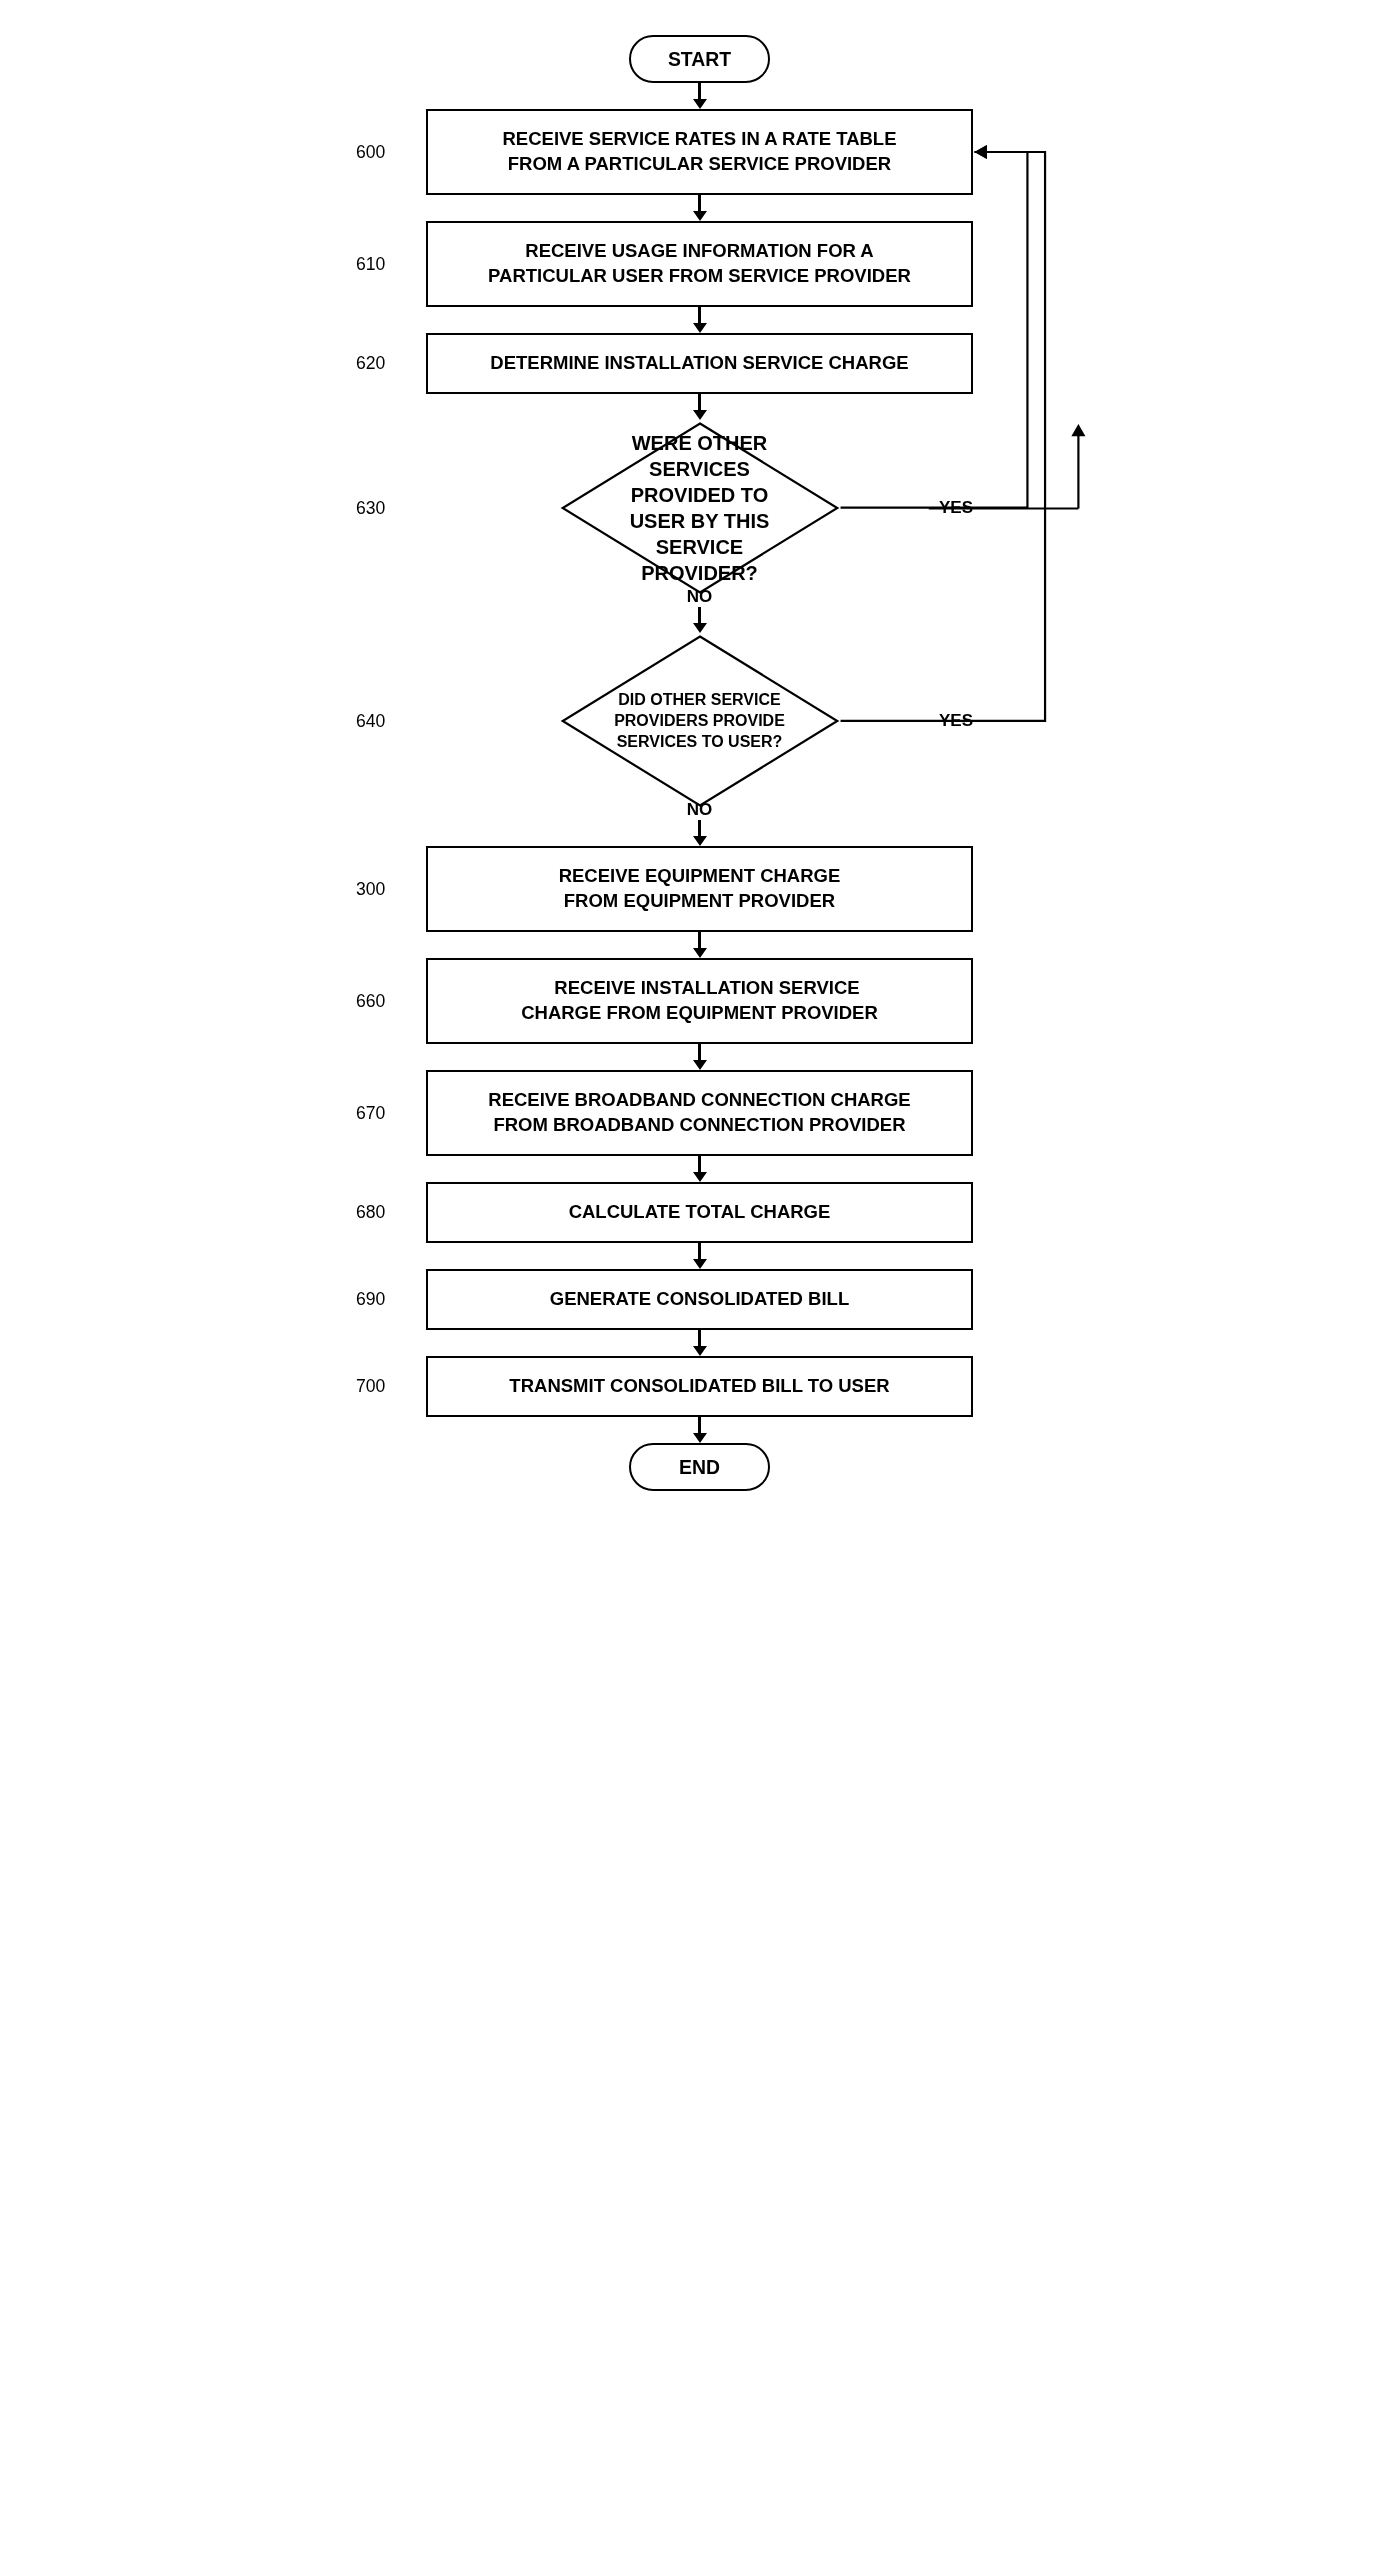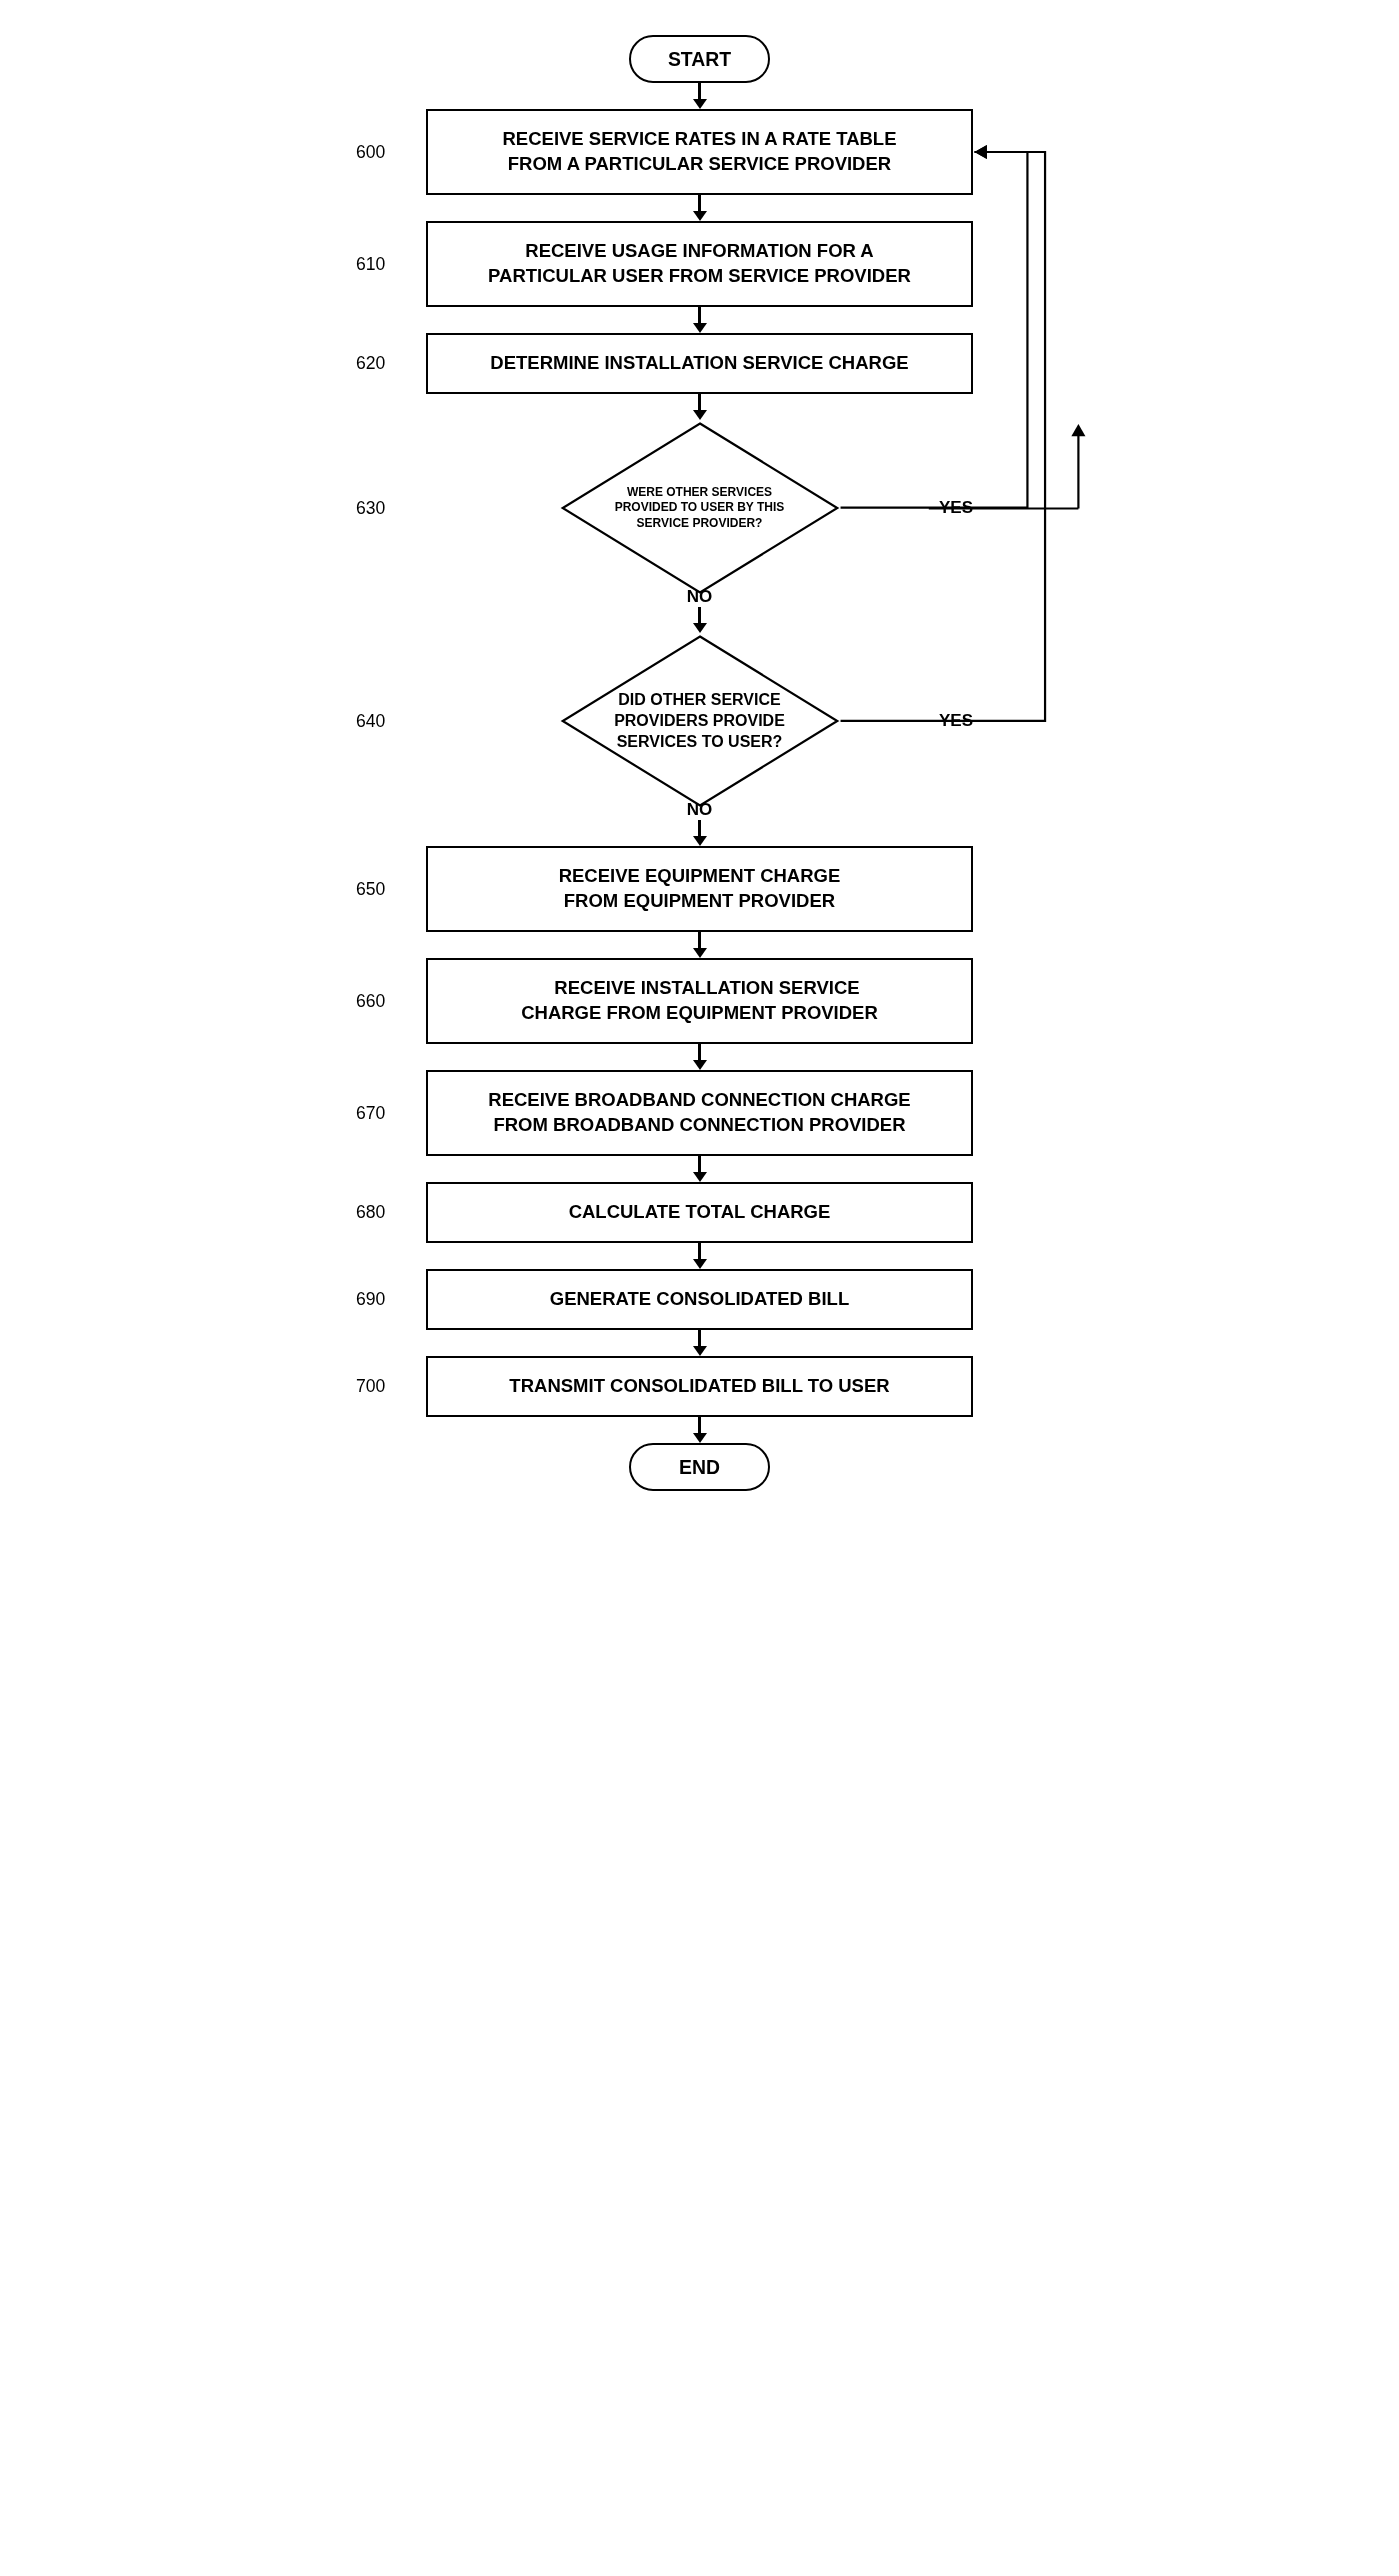--- a/index.html
+++ b/index.html
@@ -103,21 +103,21 @@
 
   <div style="position:relative; width:793px; display:flex; flex-direction:column; align-items:center;">
 
     <div style="display:flex;align-items:center;width:100%;justify-content:center;position:relative;">
       <span style="font-size:17.6px;font-weight:normal;position:absolute;left:53px;">630</span>
 
       <div style="position:relative;width:282px;height:176px;display:flex;align-items:center;justify-content:center;">
         <svg width="282" height="176" style="position:absolute;top:0;left:0;" viewBox="0 0 320 200">
           <polygon points="160,4 316,100 160,196 4,100" fill="white" stroke="black" stroke-width="2.5"></polygon>
         </svg>
-        <div style="position:relative;z-index:1;font-size:12px;font-weight:bold;text-align:center;line-height:1.3;padding:8.8px 44px;">WERE OTHER
+        <div style="position:relative;z-index:1;font-size:20px;font-weight:bold;text-align:center;line-height:1.3;padding:8.8px 44px;">WERE OTHER
 SERVICES PROVIDED TO
 USER BY THIS SERVICE
 PROVIDER?</div>
       </div>
 
       <span style="font-size:17px;font-weight:bold;margin-left:7px;position:absolute;right:123px;">YES</span>
     </div>
 
     <svg style="position:absolute;top:0;right:0;pointer-events:none;" width="176" height="793" viewBox="0 0 200 900">
 
@@ -151,21 +151,21 @@
 
     <div style="display:flex;flex-direction:column;align-items:center;margin-top:-8.8px;">
       <span style="font-size:17px;font-weight:bold;">NO</span>
     </div>
   </div>
 
   <div style="height:16px;width:2.2px;background:#000;margin:0 auto;"></div>
   <div style="width:0;height:0;border-left:7px solid transparent;border-right:7px solid transparent;border-top:10.6px solid #000;margin:0 auto;"></div>
 
   <div class="labeled-row">
-    <span class="step-label">650</span>
+    <span class="step-label">300</span>
     <div class="rect-box">
       <span style="white-space:pre-line;">RECEIVE EQUIPMENT CHARGE
 FROM EQUIPMENT PROVIDER</span>
     </div>
   </div>
 
   <div style="height:16px;width:2.2px;background:#000;margin:0 auto;"></div>
   <div style="width:0;height:0;border-left:7px solid transparent;border-right:7px solid transparent;border-top:10.6px solid #000;margin:0 auto;"></div>
 
   <div class="labeled-row">

